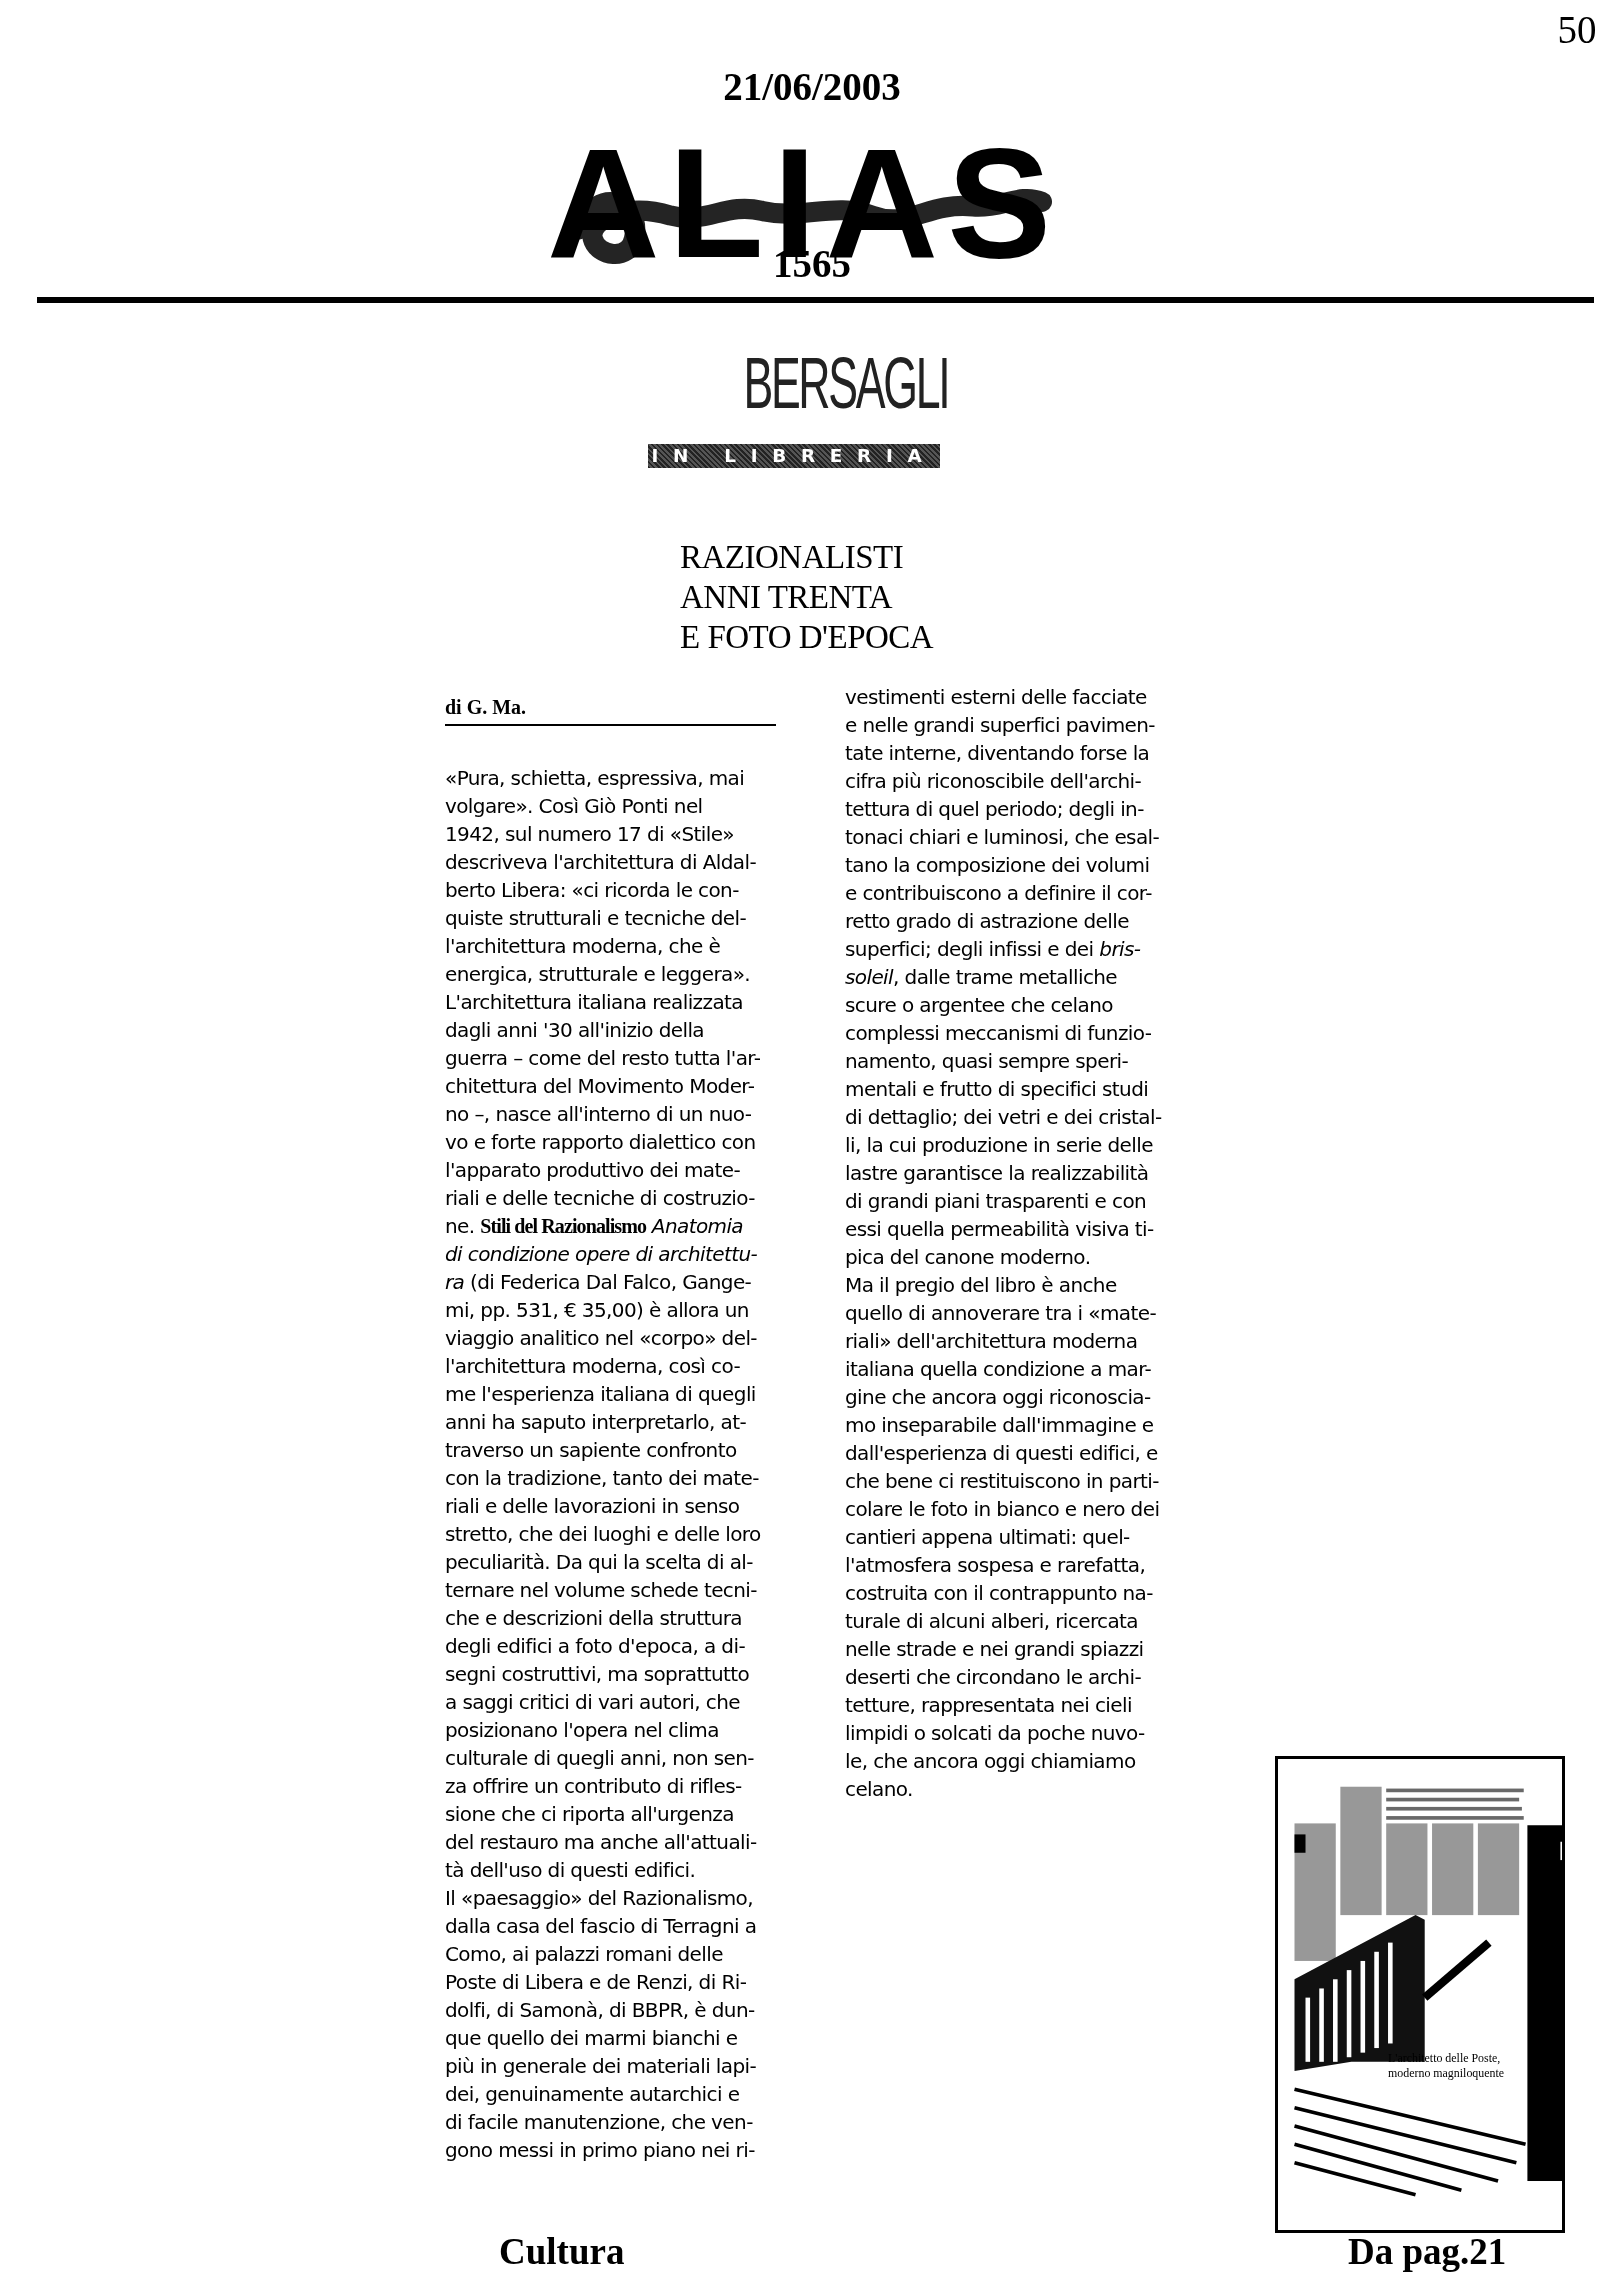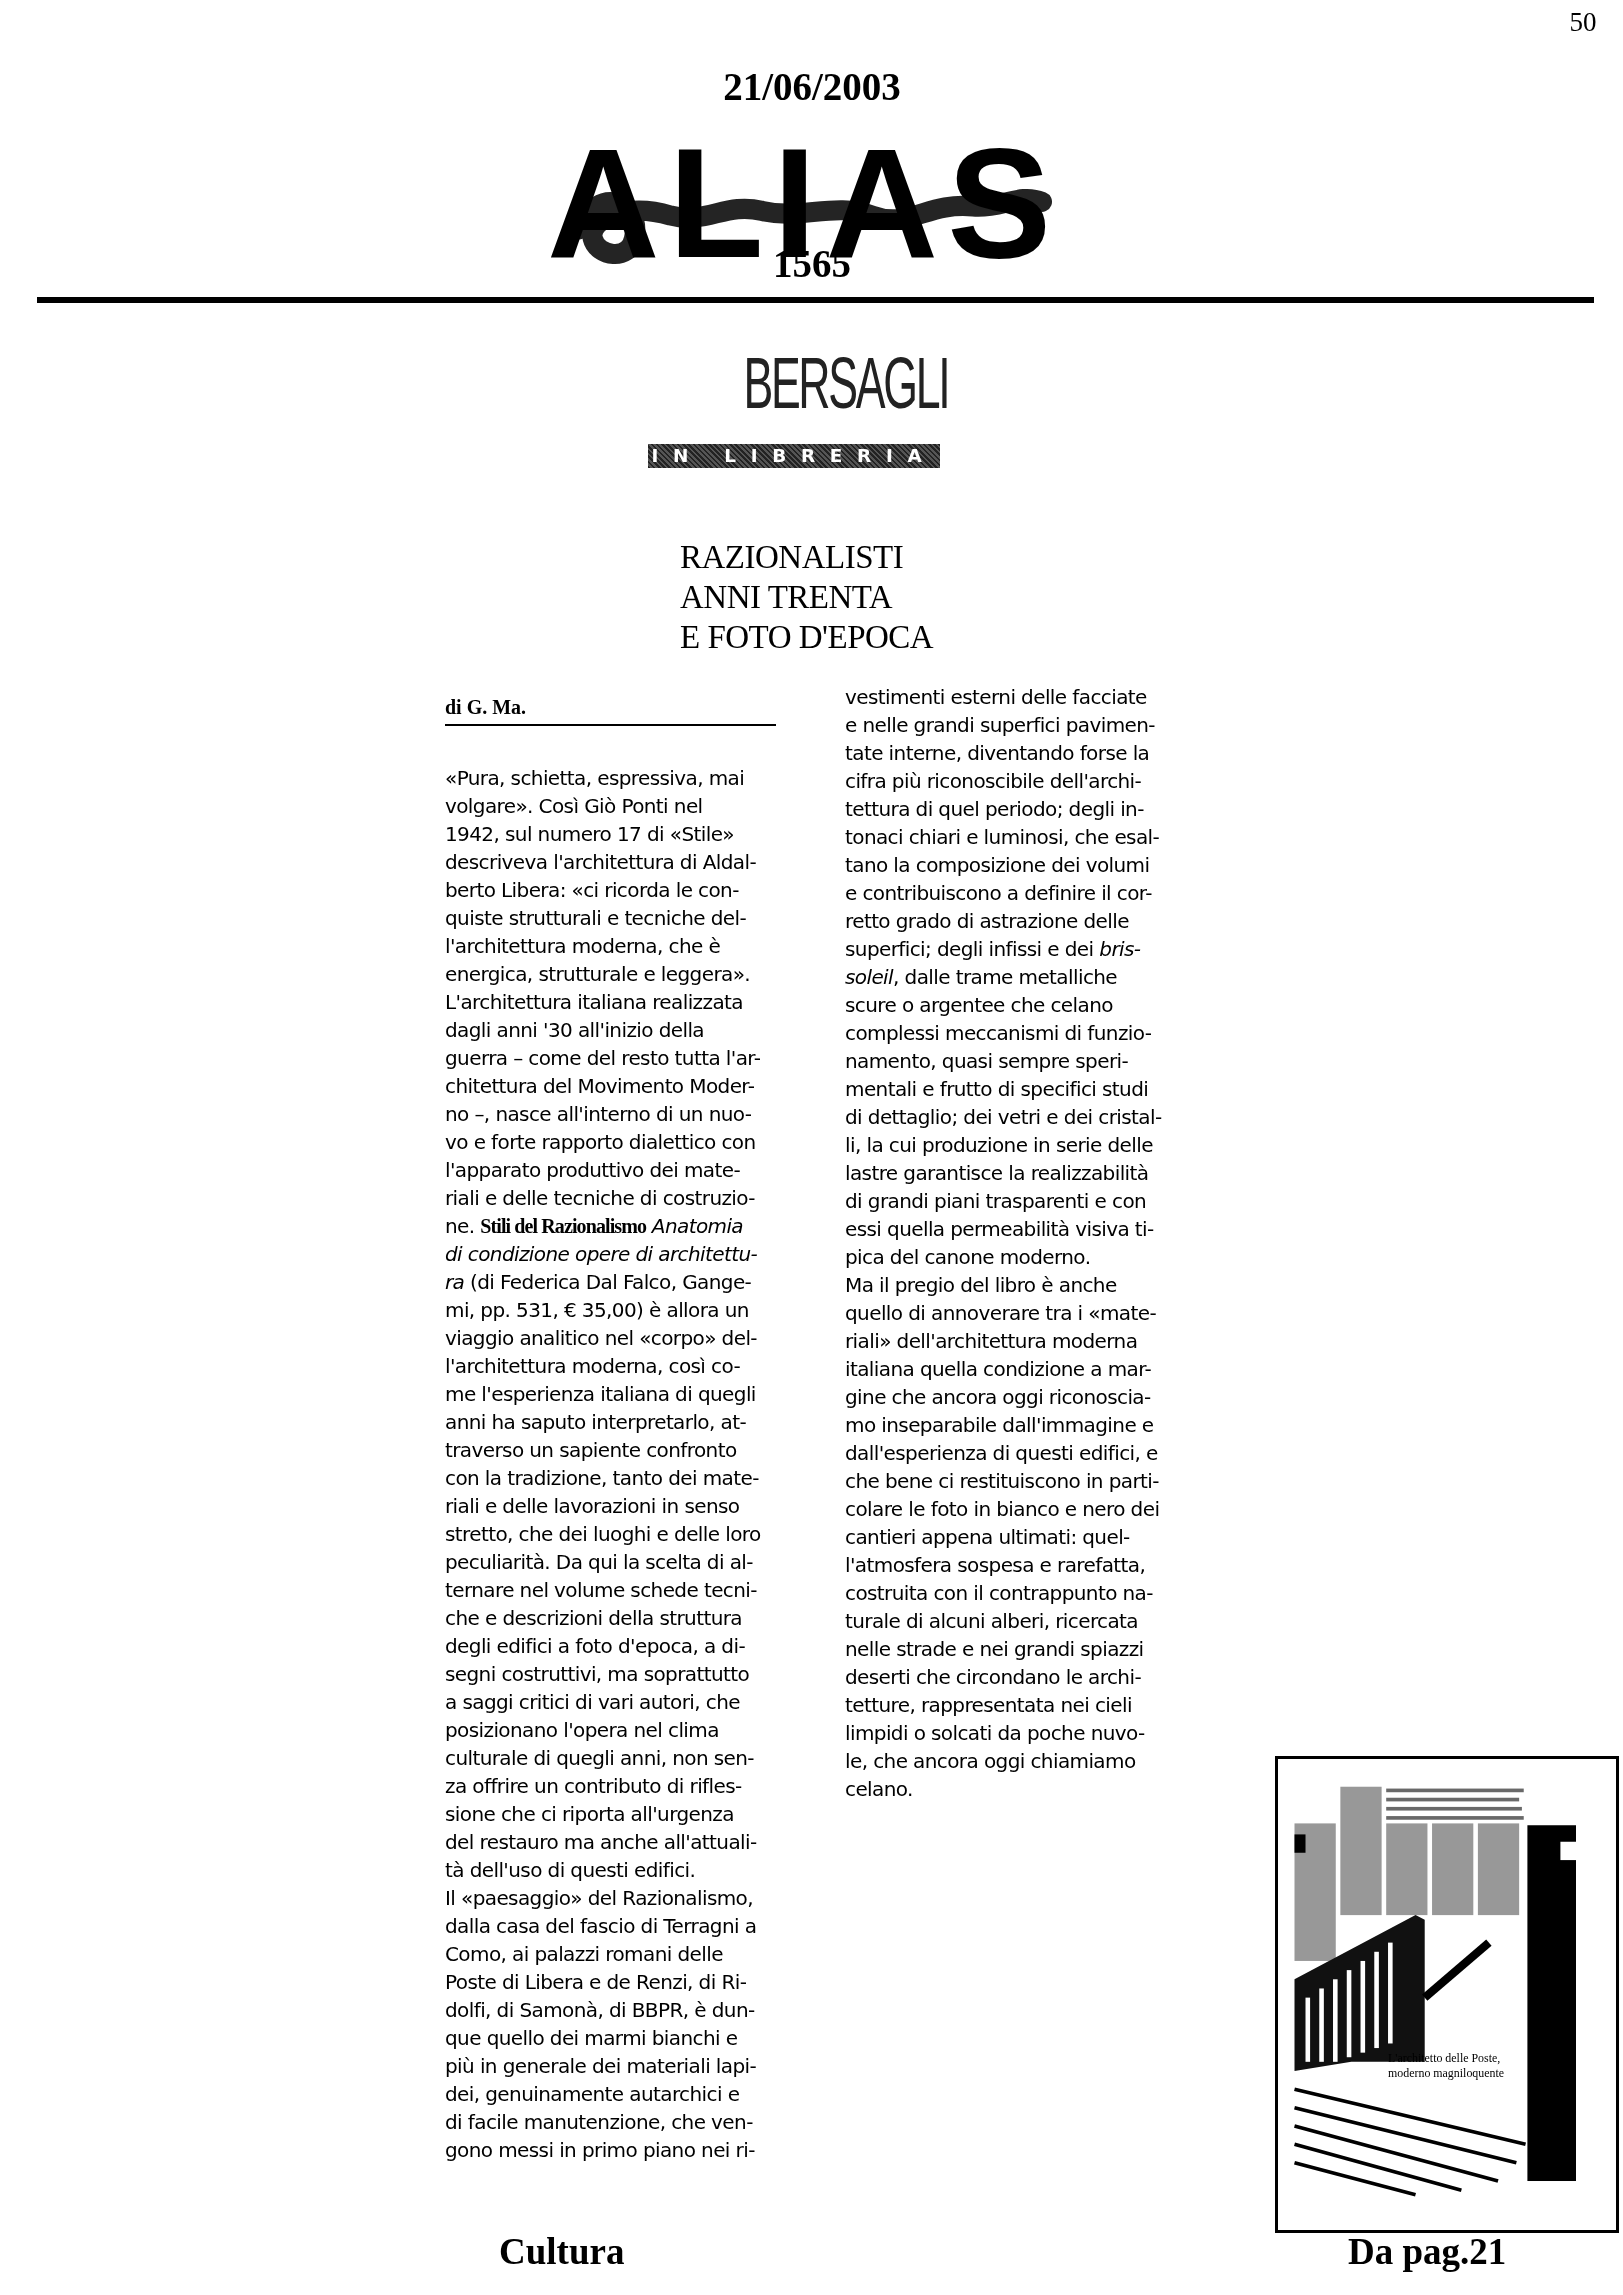--- a/index.html
+++ b/index.html
@@ -1,21 +1,21 @@
 <!DOCTYPE html>
 <html style="font-size:14.7px"><head>
 <meta charset="utf-8">
 <style>
   html, body { margin: 0; padding: 0; background: #ffffff; }
   body { width: 1624px; height: 2296px; position: relative; overflow: hidden; color: #000; }
   .abs { position: absolute; }
   .serif { font-family: "Liberation Serif", "DejaVu Serif", serif; }
   .sans { font-family: Liberation Serif, serif; text-align: center; }
 
-  #page-number { right: 27.5px; top: 7.3px; font-size: 27px; }
+  #page-number { right: 27.5px; top: 7.3px; font-size: 39px; }
   #pub-date { left: 0; width: 1624px; top: 64px; text-align: center; font-size: 39px; font-weight: bold; letter-spacing: 0px; }
   #masthead { left: 542px; top: 101px; width: 514px; height: 165px; }
   #issue-number { left: 0; width: 1624px; top: 241px; text-align: center; font-size: 39px; font-weight: bold; }
   #header-rule { left: 37px; top: 297px; width: 1557px; height: 6.4px; background: #000; }
 
   #section-title { left: 698px; top: 347px; width: 239px; text-align: center; font-family: "Liberation Sans Narrow", "Liberation Sans", sans-serif; font-size: 72px; letter-spacing: -3.7px; transform: scaleX(0.62); transform-origin: center; color: #222; line-height: 1; }
   #section-band { left: 648px; top: 444px; width: 292px; height: 24px; background: #333;
     background-image: repeating-linear-gradient(45deg, #222 0 1.8px, #555 1.8px 3.7px); }
   #section-band span { display: block; width: 100%; text-align: center; color: #fff; font-size: 18.4px; font-weight: bold; letter-spacing: 14.7px; line-height: 24px; font-family: "DejaVu Sans", sans-serif; }
 
@@ -25,21 +25,21 @@
   #byline { left: 445px; top: 696px; font-size: 20px; font-weight: bold; }
   #byline-rule { left: 445px; top: 724px; width: 331px; height: 1.8px; background: #000; }
 
   .col { font-size: 20px; line-height: 28px; font-family: "DejaVu Sans", sans-serif; letter-spacing: -0.6px; }
   .col div { white-space: nowrap; }
   #col-left { left: 445px; top: 764px; width: 340px; }
   #col-right { left: 845px; top: 683px; width: 349px; }
   .b { font-weight: bold; font-family: Liberation Serif, serif; letter-spacing: -0.9px; }
   .i { font-style: italic; }
 
-  #thumb { left: 1275px; top: 1756px; width: 344px; height: 477px; border: 3.7px solid #000; box-sizing: border-box; background: #fff; overflow: hidden; }
+  #thumb { left: 1275px; top: 1756px; width: 290px; height: 477px; border: 3.7px solid #000; box-sizing: border-box; background: #fff; overflow: hidden; }
   #footer-left { left: 499px; top: 2230px; font-size: 37px; font-weight: bold; }
   #footer-right { left: 1348px; top: 2230px; font-size: 37px; font-weight: bold; }
 </style>
 </head>
 <body>
 
 <div class="abs serif" id="page-number">50</div>
 
 <div class="abs serif" id="pub-date">21/06/2003</div>
 

